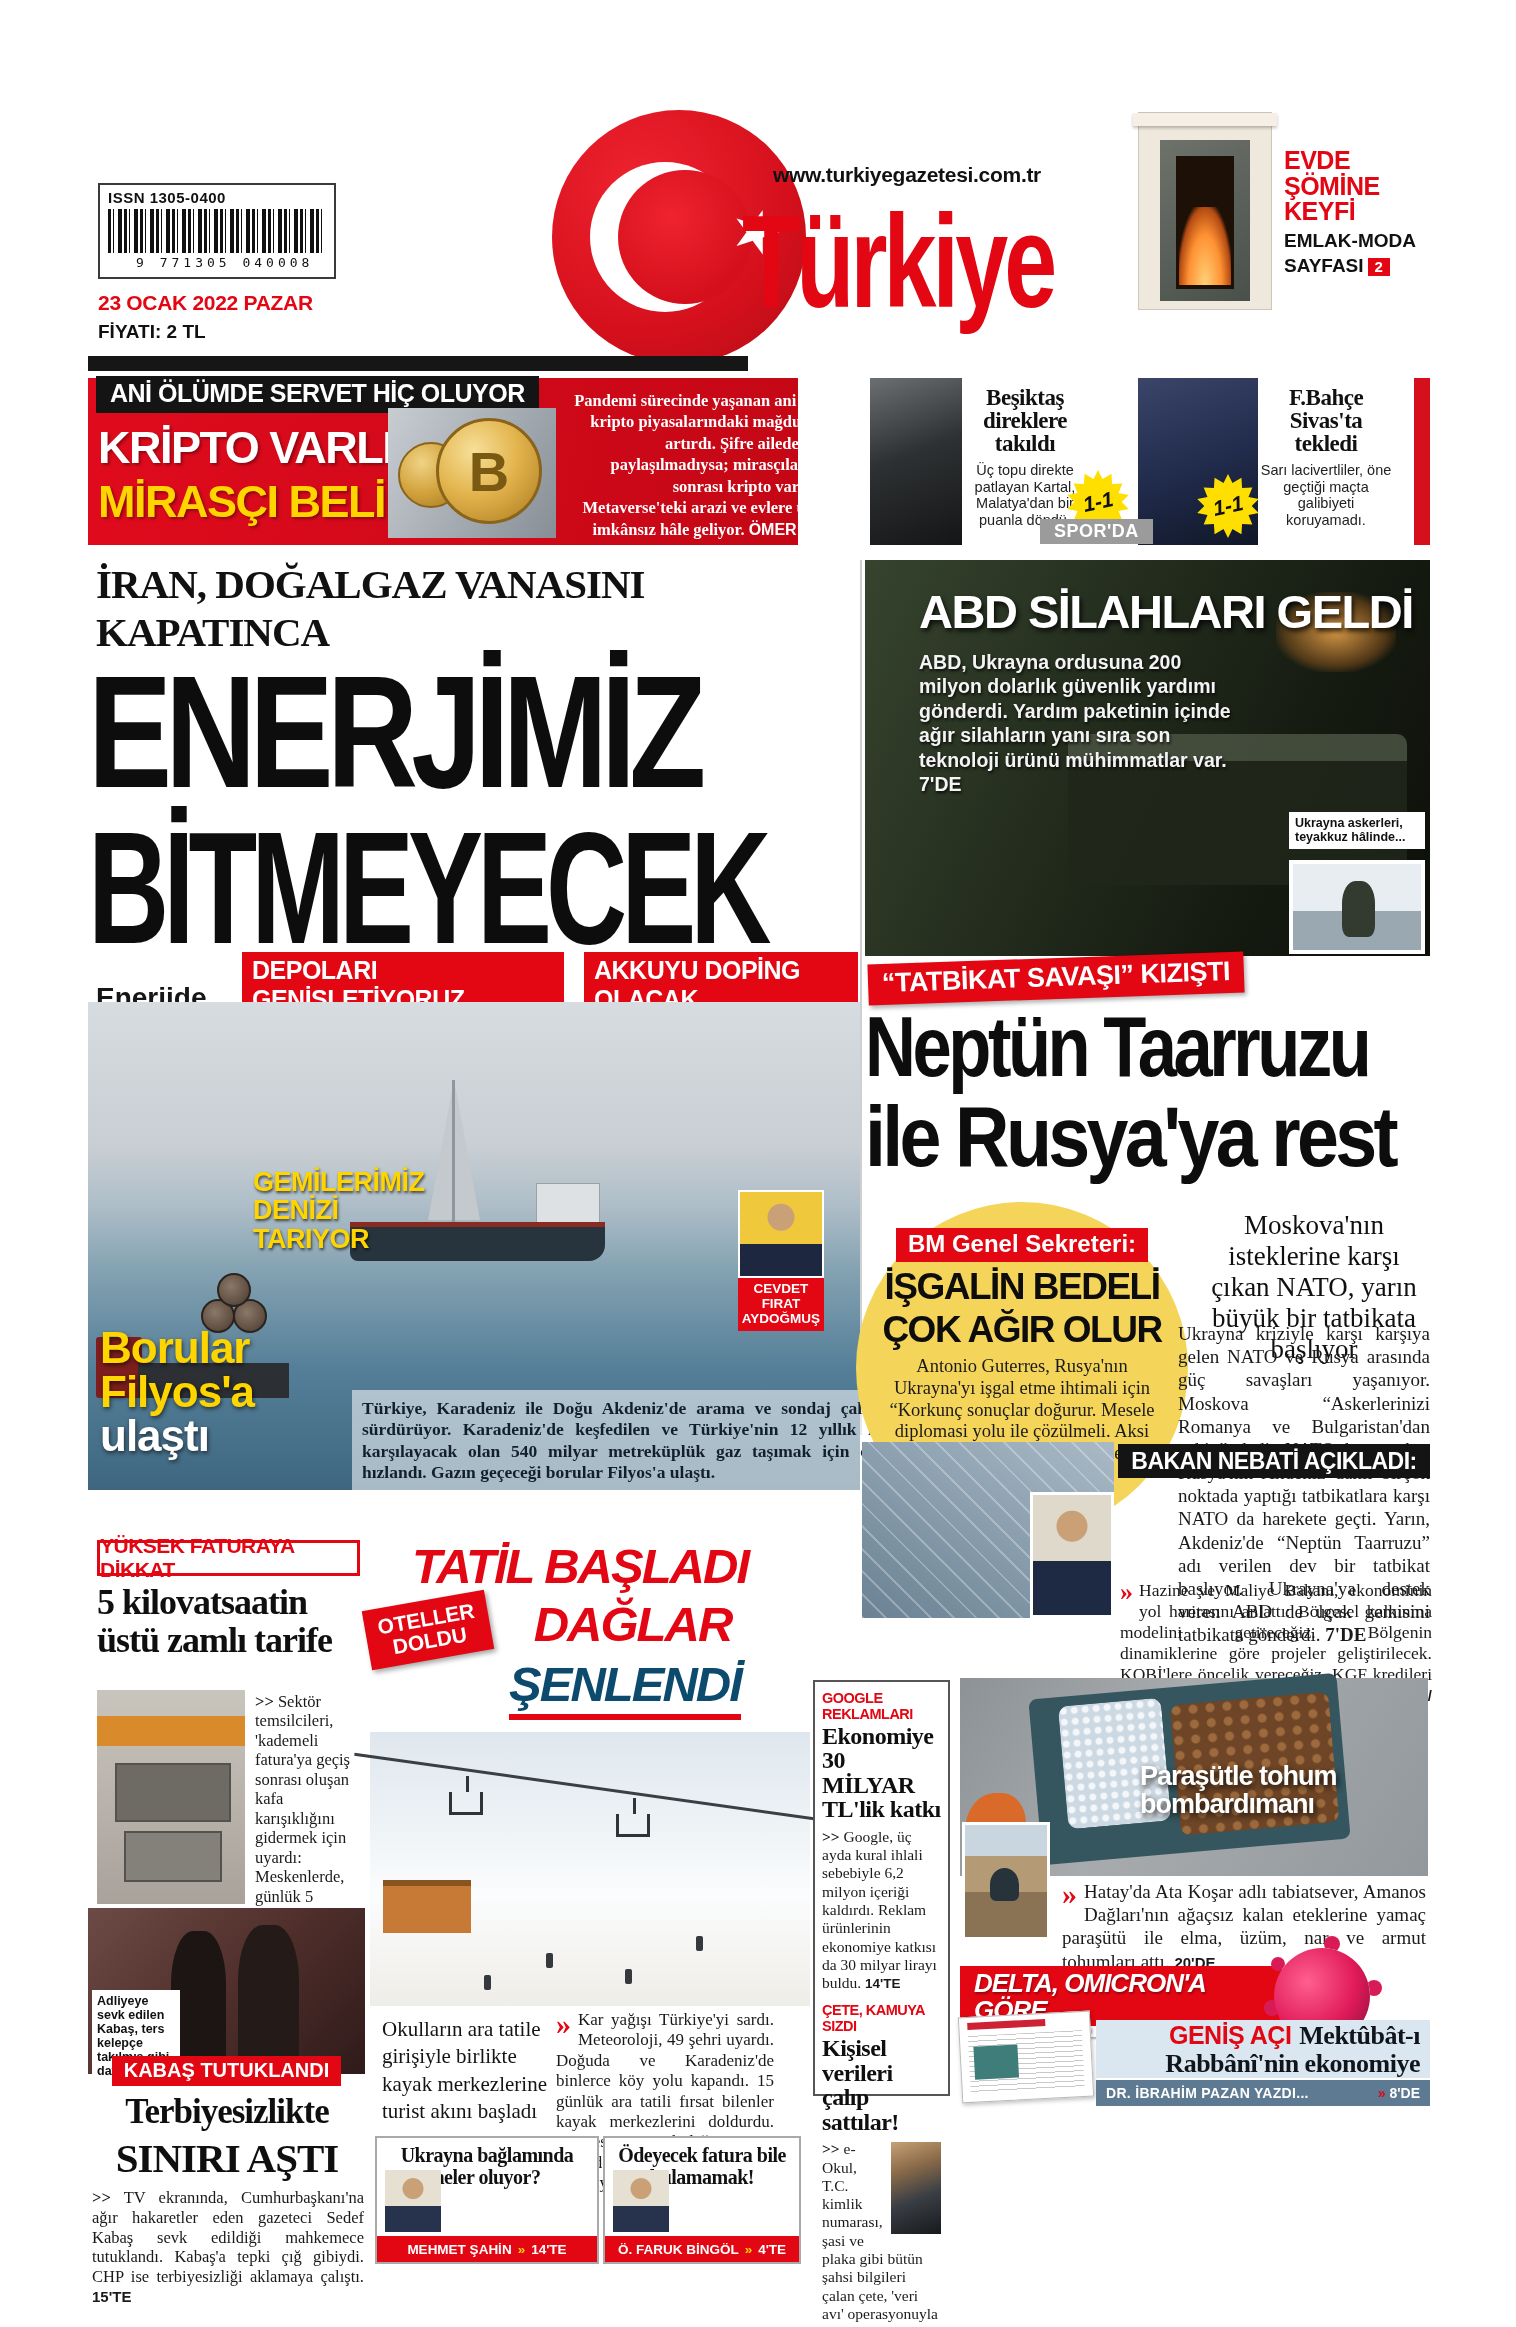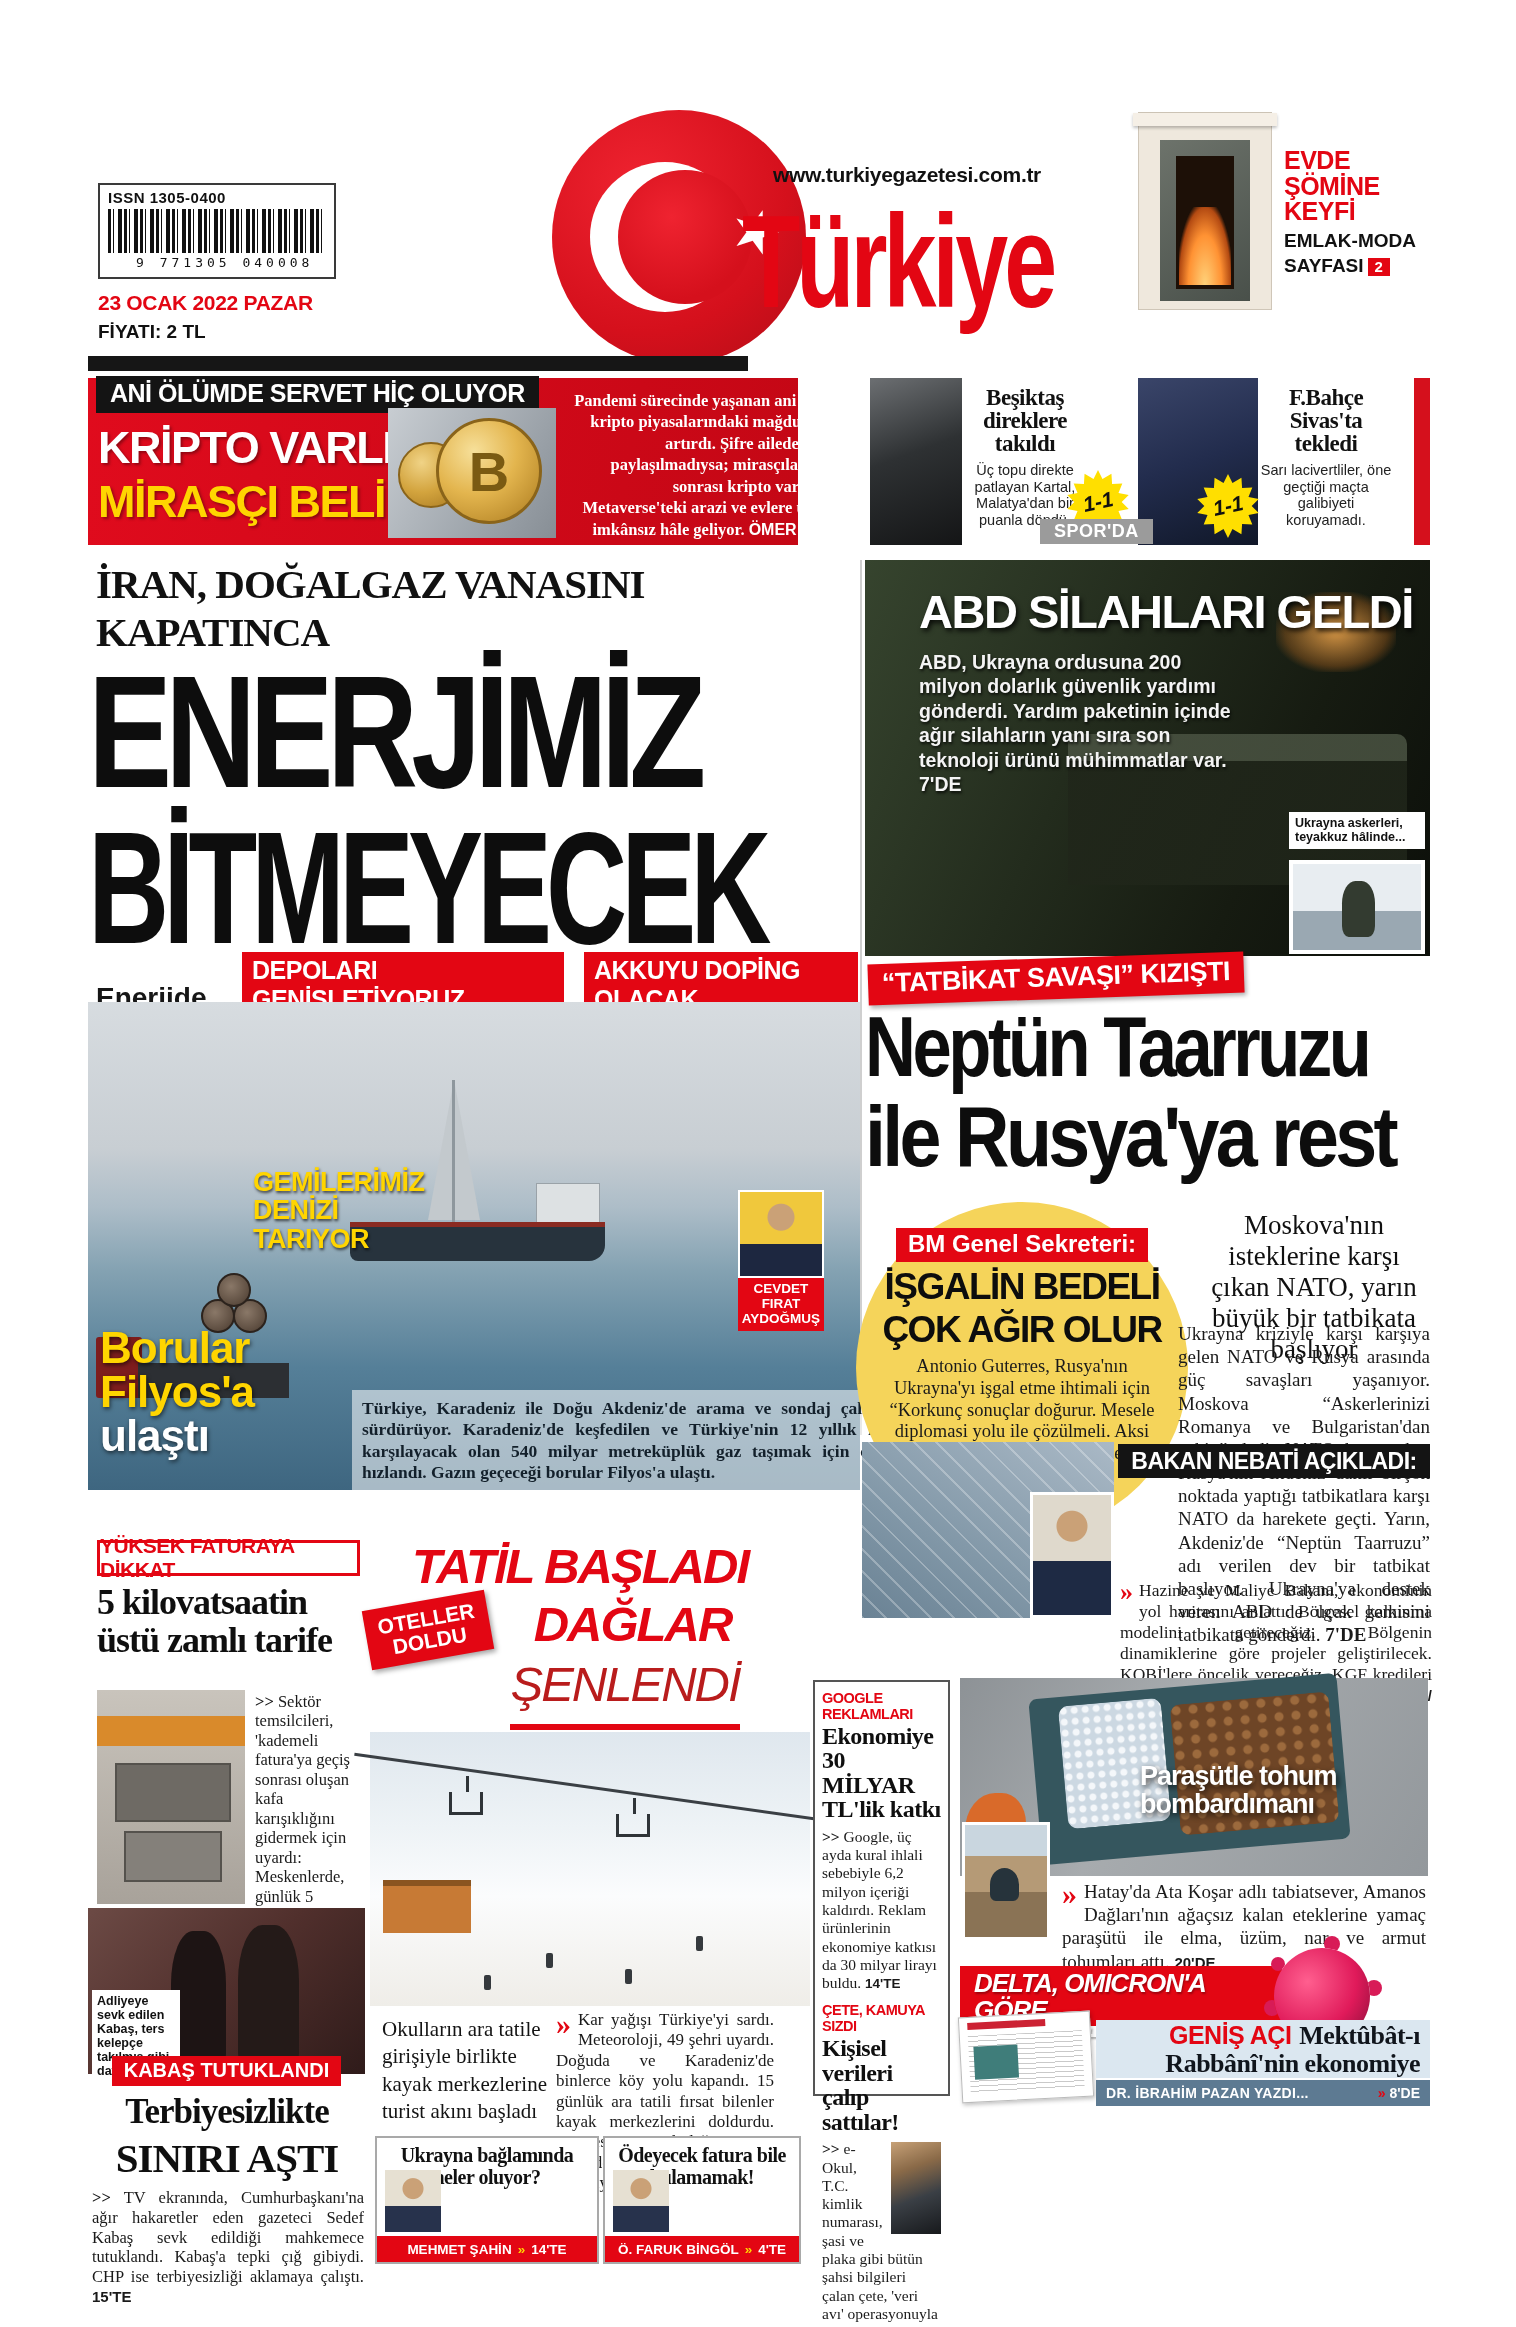--- a/index.html
+++ b/index.html
@@ -205,22 +205,22 @@
      text-align:justify; color:#1a1a1a; }
 
   
   .hd-h1 { left:385px; top:1538px; width:390px; text-align:center; color:#e30613; font-weight:800; font-style:italic;
      font-size:49px; letter-spacing:-2px; }
   .hd-ribbon { left:366px; top:1600px; width:116px; padding:8px 4px; background:#e30613; color:#fff; font-weight:800;
      font-size:21px; text-align:center; line-height:1.05; transform:rotate(-10deg); box-shadow:2px 3px 5px rgba(0,0,0,.35); }
   .hd-h2 { left:495px; top:1596px; width:275px; text-align:center; color:#e30613; font-weight:800; font-style:italic;
      font-size:49px; letter-spacing:-2px; }
   .hd-h3wrap { left:480px; top:1656px; width:290px; text-align:center; }
-  .hd-h3 { display:inline-block; color:#b91c1c; font-weight:400; font-style:italic; font-size:49px; letter-spacing:-2px;
-     border-bottom:6px solid #e30613; padding-bottom:12px; }
+  .hd-h3 { display:inline-block; color:#0c4a6e; font-weight:700; font-style:italic; font-size:49px; letter-spacing:-2px;
+     border-bottom:6px solid #e30613; padding-bottom:2px; }
   .hd-photo { left:370px; top:1732px; width:440px; height:274px;
      background:linear-gradient(#dfe7ee 0%,#eef3f6 35%,#fbfcfd 60%,#efede8 100%); }
   .hd-cable { position:absolute; left:-4%; top:20%; width:112%; height:3px; background:#3a3f44; transform:rotate(8deg); }
   .hd-chair { position:absolute; width:28px; height:20px; border:3px solid #2f3438; border-top:none; }
   .hd-chair::before { content:""; position:absolute; left:50%; top:-16px; width:3px; height:16px; background:#2f3438; }
   .hd-ch1 { left:18%; top:22%; }
   .hd-ch2 { left:56%; top:30%; }
   .hd-lodge { position:absolute; left:3%; top:54%; width:20%; height:17%; background:#c77a35; border-top:6px solid #8a5420; }
   .hd-skier { position:absolute; width:7px; height:15px; background:#35393d; border-radius:2px; }
   .hd-stand { left:382px; top:2016px; width:166px; font-family:"Liberation Serif", serif; font-size:21px; line-height:1.3; color:#141414; }

